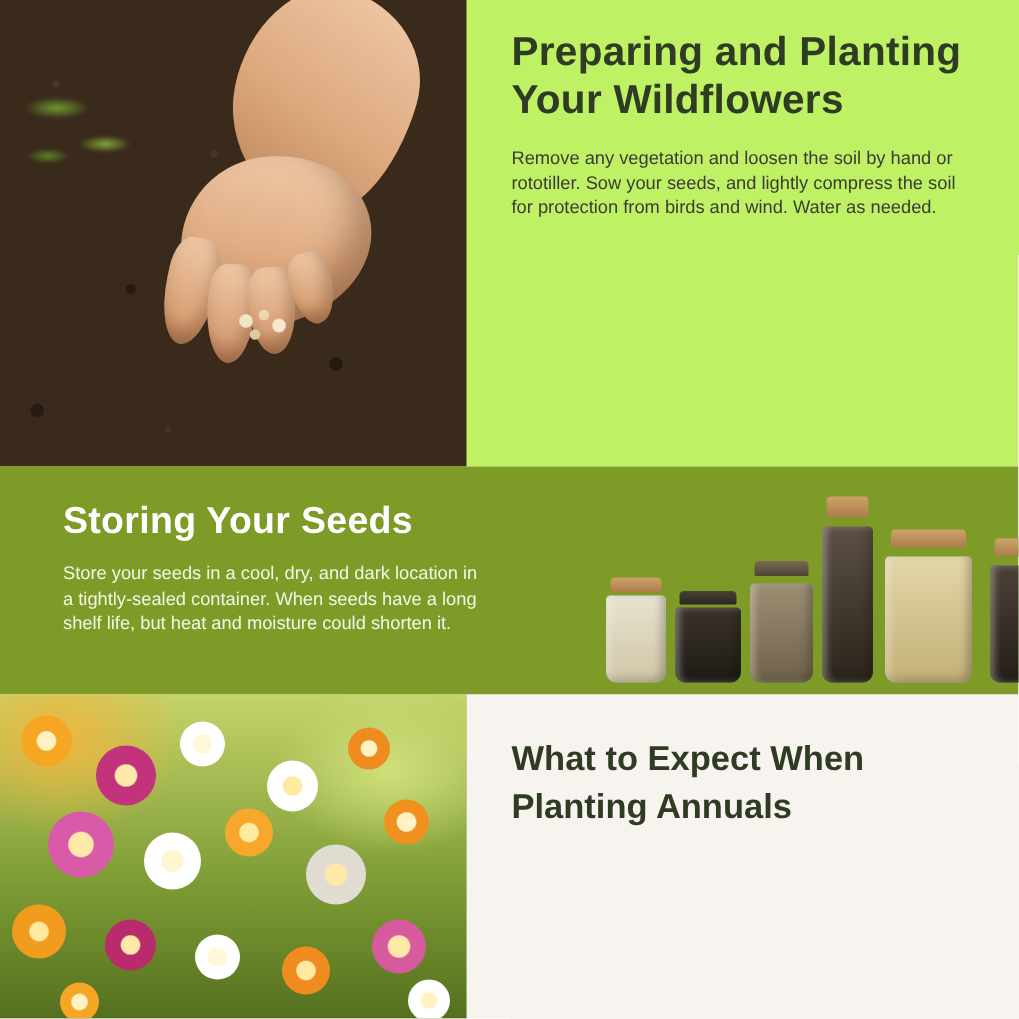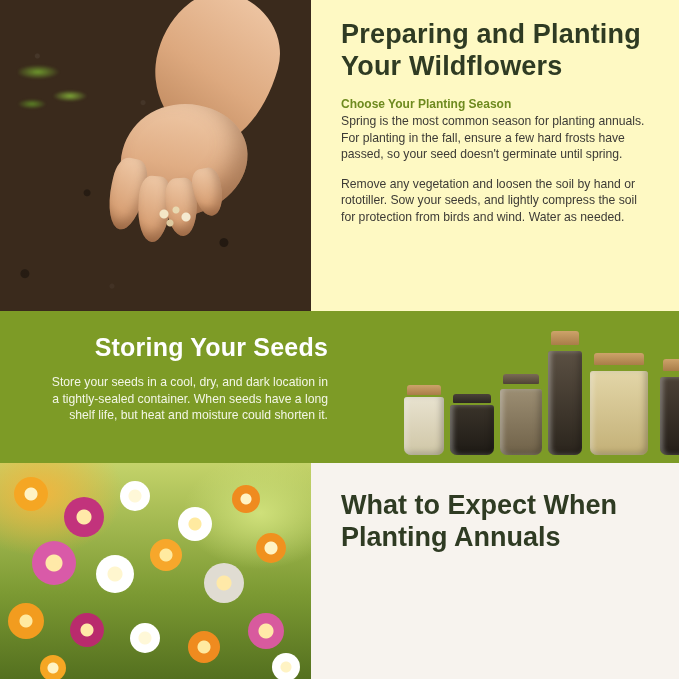--- a/index.html
+++ b/index.html
@@ -13,21 +13,21 @@
     position: relative;
     width: 679px; height: 679px;
     background: #ffffff;
   }
 
   
   .sec1 {
     position: absolute; left: 0; top: 0;
     width: 679px; height: 311px;
     display: flex;
-    background: #fef9c3;
+    background: #bef264;
   }
   .sec1-photo {
     width: 311px; height: 311px;
     position: relative;
     overflow: hidden;
     background: #3a2a1c;
   }
   
   .soil {
     position: absolute; inset: 0;
@@ -122,21 +122,20 @@
     color: #3d3b36;
     margin-bottom: 13px;
   }
 
   
   .sec2 {
     position: absolute; left: 0; top: 311px;
     width: 679px; height: 152px;
     background: #7d9b26;
     display: flex;
-    text-align: right;
   }
   .sec2-text { width: 348px; padding: 22px 20px 0 42px; }
   .h2 {
     font-size: 25px;
     font-weight: bold;
     color: #ffffff;
     margin-bottom: 12px;
     letter-spacing: .2px;
   }
   .body-light {
@@ -179,21 +178,21 @@
       radial-gradient(ellipse 120px 90px at 40px 30px, #f0b63f 0%, rgba(240,182,63,0) 70%),
       radial-gradient(ellipse 110px 80px at 260px 50px, #cfe07a 0%, rgba(207,224,122,0) 70%),
       linear-gradient(180deg,#c4d36a 0%, #7c9a33 60%, #54701f 100%);
   }
   .bloom { position: absolute; border-radius: 50%; }
   .sec3-text {
     width: 368px;
     padding: 26px 30px 0 30px;
   }
   .h3 {
-    font-size: 27px;
+    font-size: 23px;
     line-height: 32px;
     font-weight: bold;
     color: #2f3b23;
     margin-bottom: 16px;
   }
 </style>
 </head>
 <body>
 
 <div class="page">
@@ -211,24 +210,20 @@
         <div class="finger f2"></div>
         <div class="finger f3"></div>
         <div class="finger f4"></div>
         <div class="seeds-hand"></div>
       </div>
     </div>
 
     <div class="sec1-text">
       <div class="h1">Preparing and Planting Your Wildflowers</div>
 
-      <div>
-        <div class="sub">Choose Your Planting Season</div>
-        <div class="body">Spring is the most common season for planting annuals. For planting in the fall, ensure a few hard frosts have passed, so your seed doesn't germinate until spring.</div>
-      </div>
 
 
       <div>
         <div class="body">Remove any vegetation and loosen the soil by hand or rototiller. Sow your seeds, and lightly compress the soil for protection from birds and wind. Water as needed.</div>
       </div>
     </div>
   </section>
 
   <section class="sec2">
     <div class="sec2-text">

